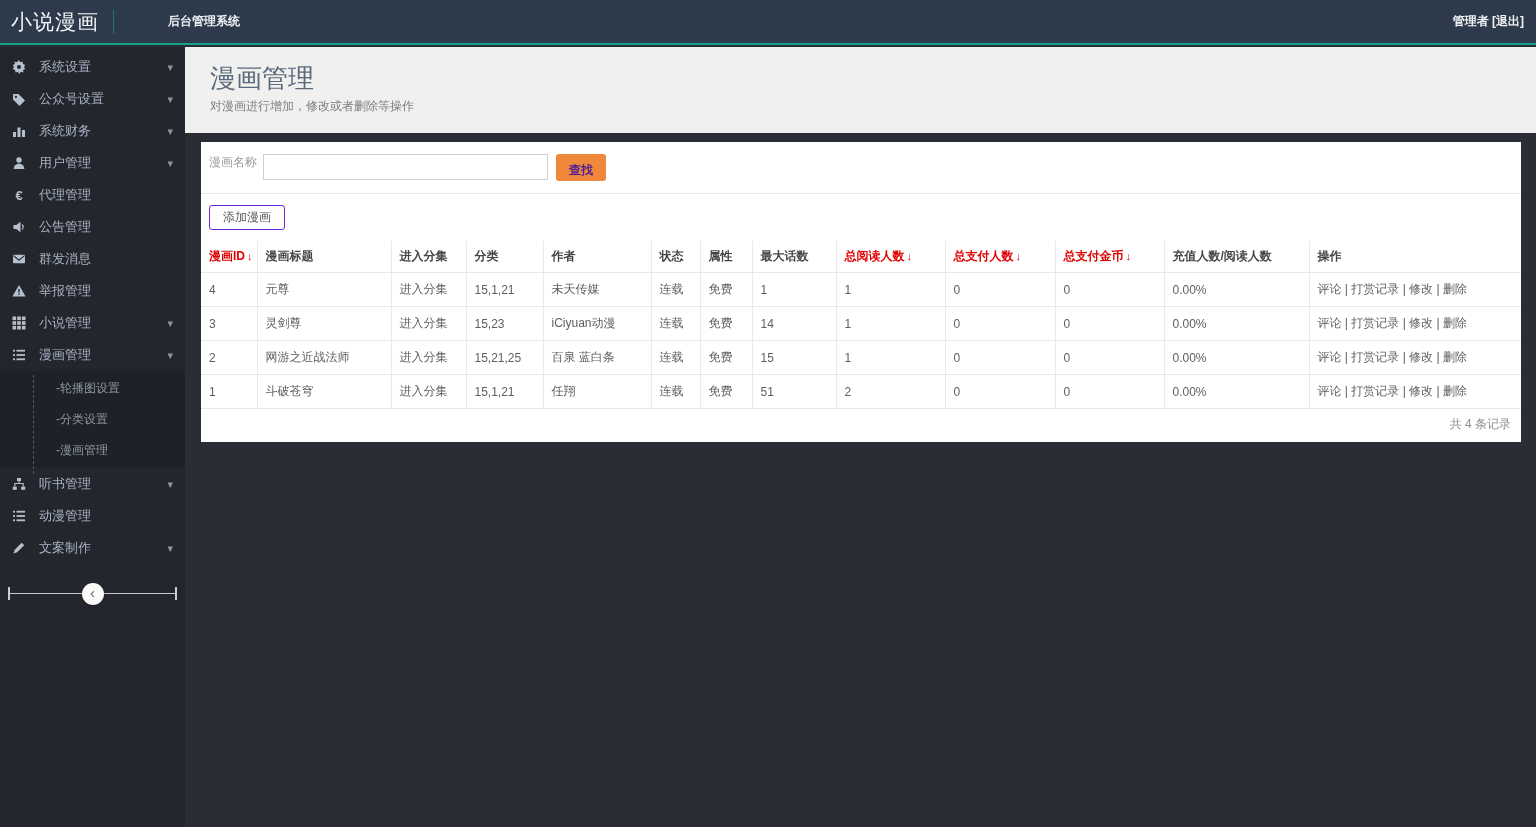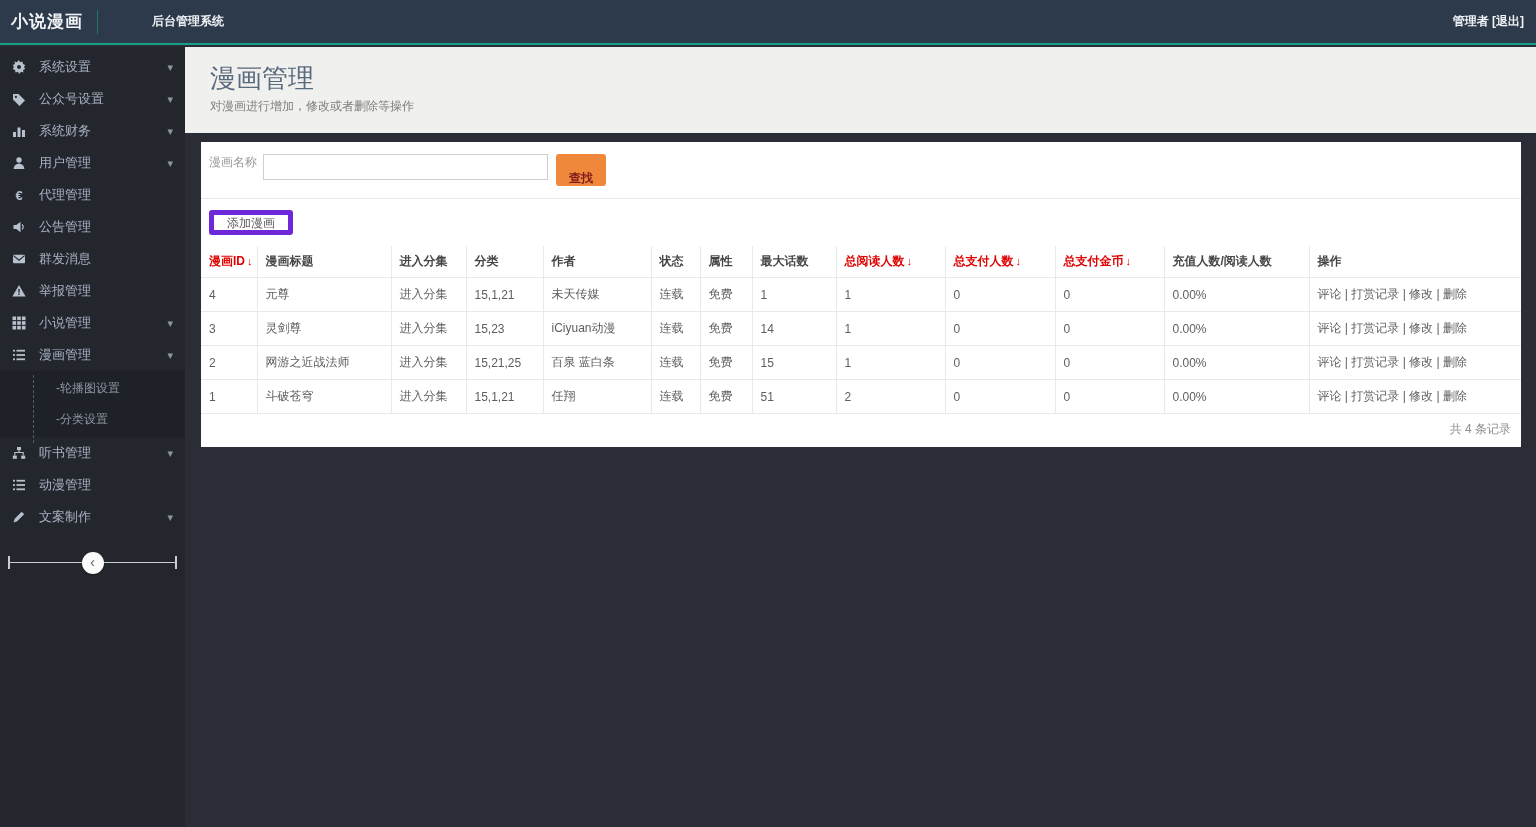--- a/index.html
+++ b/index.html
@@ -7,21 +7,21 @@
   body {
     font-family:"Liberation Sans","DejaVu Sans",sans-serif;
     background:#2a2d35; color:#333; font-size:13px;
   }
   
   .topbar {
     position:absolute; top:0; left:0; width:1536px; height:45px;
     background:#2d3a4b; border-bottom:2px solid #17a288;
     display:flex; align-items:center;
   }
-  .logo { color:#f2f4f6; font-size:17px; font-weight:bold; padding:0 14px 0 11px; letter-spacing:1px;text-align:center; }
+  .logo { color:#f2f4f6; font-size:21px; font-weight:normal; padding:0 14px 0 11px; letter-spacing:1px;text-align:center; }
   .logo-divider { width:1px; height:24px; background:#1f7a5f; margin-right:13px; }
   .system-name { color:#eef1f4; font-size:12px; font-weight:bold;margin-left:41px; }
   .topbar-right { margin-left:auto; padding-right:12px; color:#f0f2f5; font-size:12px; font-weight:bold; }
   .topbar-right .logout { cursor:pointer; }
   
   .sidebar {
     position:absolute; top:47px; left:0; bottom:0; width:185px;
     background:#24262d;
   }
   .side-nav { padding-top:4px; }
@@ -56,28 +56,28 @@
   .page-header h1 { font-size:26px; font-weight:400; color:#5a6a7d; }
   .page-subtitle { margin-top:2px; font-size:12px; color:#7d7d7d; }
   .panel { margin:9px 15px 0 16px; background:#ffffff; }
   .search-row { display:flex; padding:12px 8px; }
   .search-row label { font-size:12px; color:#999; margin-right:6px; }
   .search-row input {
     width:285px; height:26px; border:1px solid #cfcfcf; background:#fff;
     padding:0 6px; font-size:12px; color:#444; outline:none;
   }
   .btn-orange {
-    margin-left:8px; height:27px; padding:16px 13px; background:#f0883c; color:#7f1d1d;
+    margin-left:8px; height:27px; padding:8px 13px; background:#f0883c; color:#4c1d95;
     border:none; border-radius:3px; font-size:12px; cursor:pointer; font-weight:bold;
   }
   .search-row { border-bottom:1px solid #e7eaec; }
   .add-row { padding:11px 8px; }
   .btn-default {
     height:25px; padding:0 13px; background:#fefefe; color:#555;
-    border:5px solid #6d28d9; border-radius:3px; font-size:12px; cursor:pointer;
+    border:1px solid #6d28d9; border-radius:3px; font-size:12px; cursor:pointer;
   }
   table { width:100%; border-collapse:collapse; border-style:hidden; table-layout:fixed; }
   th, td { border:1px solid #e7eaec; font-size:12px; text-align:left; overflow:hidden; white-space:nowrap; }
   th { padding:7px 8px; color:#454545; font-weight:bold; }
   th.sortable { color:#e00000; cursor:pointer; }
   .sort-arrow { font-size:11px; margin-left:2px; }
   td { padding:8px 8px; color:#5e5e5e; }
   td.link-cell { cursor:pointer; }
   .ops .action { cursor:pointer; }
   .table-footer {
@@ -202,20 +202,21 @@
             <rect x="1" y="10.4" width="2" height="1.8"></rect>
             <rect x="4.5" y="10.4" width="8.5" height="1.8"></rect>
           </svg>
         </span>
         <span class="lbl">漫画管理</span>
         <span class="caret">▾</span>
       </div>
       <div class="submenu">
         <div class="sub-item">-轮播图设置</div>
         <div class="sub-item">-分类设置</div>
+        <div class="sub-item">-漫画管理</div>
       </div>
       <div class="side-item">
         <span class="icon">
           <svg viewBox="0 0 14 14" width="14" height="14">
             <path d="M7 4.2v2.3M2.8 9.5V6.5h8.4v3" stroke="currentColor" fill="none" stroke-width="1.1"></path>
             <rect x="5" y="1" width="4" height="3.2" fill="currentColor"></rect>
             <rect x="0.8" y="9.6" width="4" height="3.2" fill="currentColor"></rect>
             <rect x="9.2" y="9.6" width="4" height="3.2" fill="currentColor"></rect>
           </svg>
         </span>

